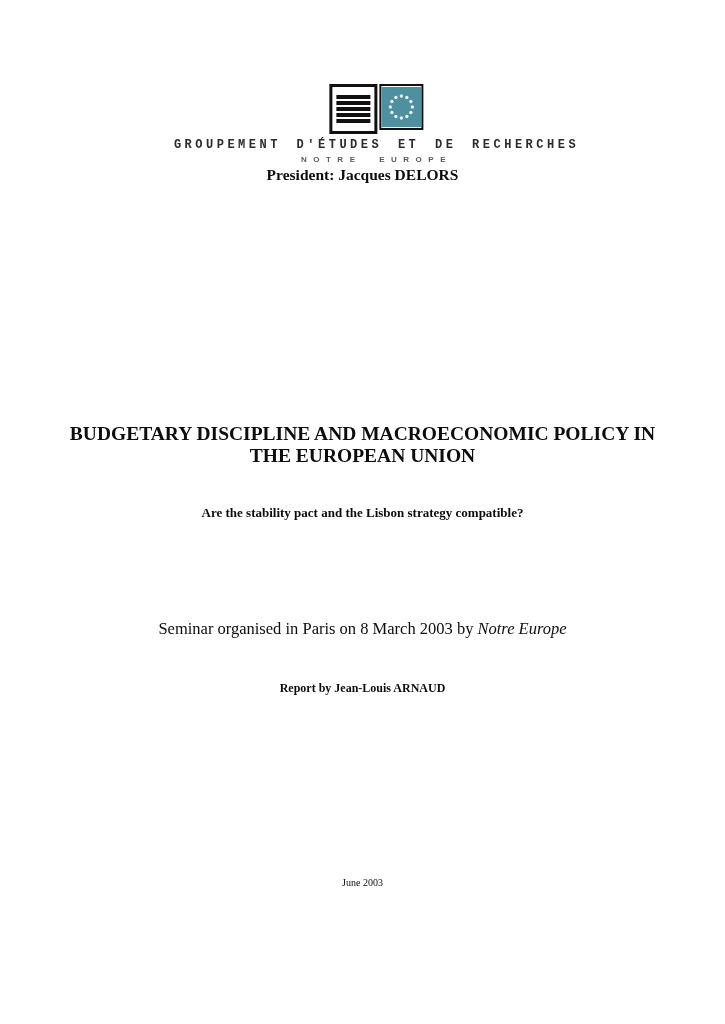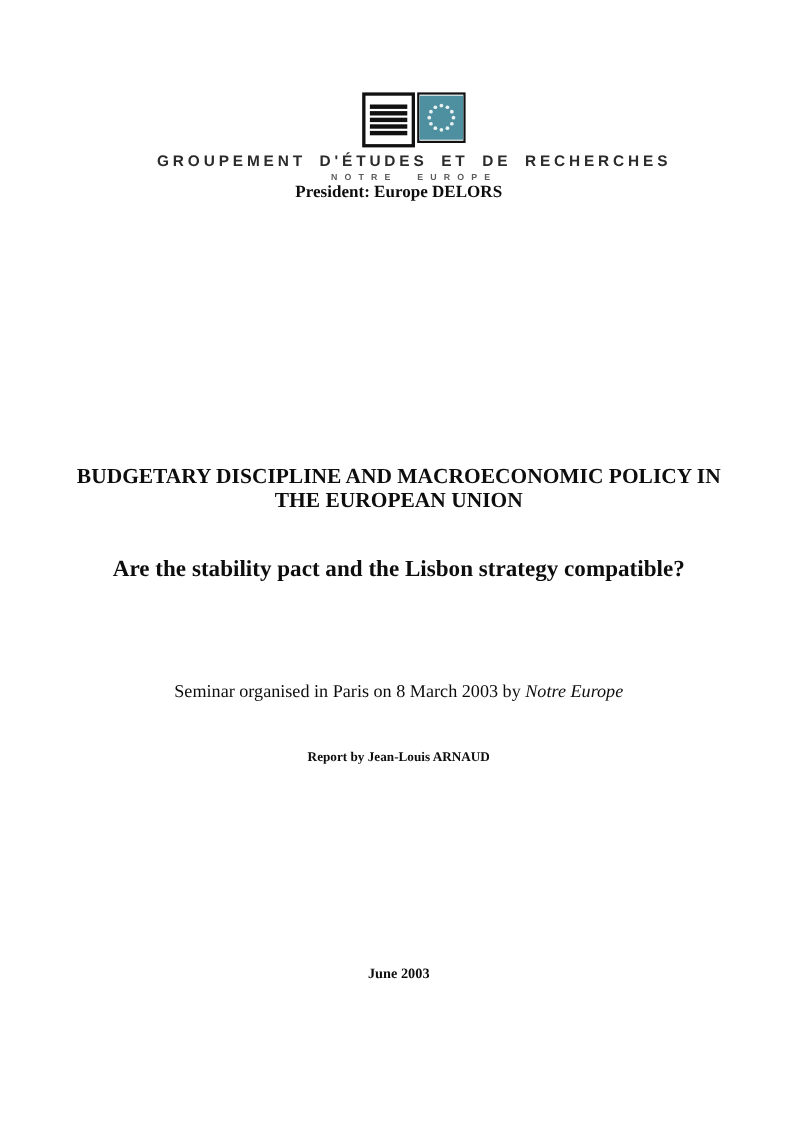--- a/index.html
+++ b/index.html
@@ -54,23 +54,23 @@
     background: #111;
   }
   .sq-eu {
     width: 40px;
     height: 42px;
     border: 2px solid #111;
     display: block;
   }
   .org-name {
     margin-top: 4px;
-    font-family: Liberation Sans, sans-serif;
+    font-family: Liberation Mono, monospace;
     font-weight: bold;
-    font-size: 14px;
+    font-size: 12px;
     letter-spacing: 3.5px;
     word-spacing: 5px;
     color: #2b2b2b;
   }
   .org-subname {
     margin-top: 3px;
     font-family: "Liberation Sans", sans-serif;
     font-weight: bold;
     font-size: 8px;
     letter-spacing: 6.5px;
@@ -85,40 +85,40 @@
     font-weight: bold;
   }
   .doc-title {
     top: 423px;
     font-size: 19.5px;
     font-weight: bold;
     line-height: 22px;
   }
   .doc-subtitle {
     top: 505px;
-    font-size: 21px;
+    font-size: 13px;
     font-weight: bold;
   }
   .seminar-line {
     top: 619px;
     font-size: 16.5px;
     font-weight: normal;
   }
   .seminar-line .org-italic {
     font-style: italic;
   }
   .report-line {
     top: 681px;
     font-size: 12px;
     font-weight: bold;
   }
   .date-line {
     top: 877px;
-    font-size: 13px;
-    font-weight: bold;
+    font-size: 10px;
+    font-weight: normal;
   }
 </style>
 </head>
 <body>
 
 <div class="page">
 
   <div class="logo-block">
     <div class="logo-squares">
       <div class="sq-doc">
@@ -143,21 +143,21 @@
           <circle cx="9.0" cy="20.0" r="1.7"></circle>
           <circle cx="10.5" cy="14.5" r="1.7"></circle>
           <circle cx="14.5" cy="10.5" r="1.7"></circle>
         </g>
       </svg>
     </div>
     <div class="org-name">GROUPEMENT D'ÉTUDES ET DE RECHERCHES</div>
     <div class="org-subname">NOTRE EUROPE</div>
   </div>
 
-  <div class="centered president-line">President: Europe DELORS</div>
+  <div class="centered president-line">President: Jacques DELORS</div>
 
   <div class="centered doc-title">
     <div>BUDGETARY DISCIPLINE AND MACROECONOMIC POLICY IN</div>
     <div>THE EUROPEAN UNION</div>
   </div>
 
   <div class="centered doc-subtitle">Are the stability pact and the Lisbon strategy compatible?</div>
 
   <div class="centered seminar-line">
     <span>Seminar organised in Paris on 8 March 2003 by </span><span class="org-italic">Notre Europe</span>

